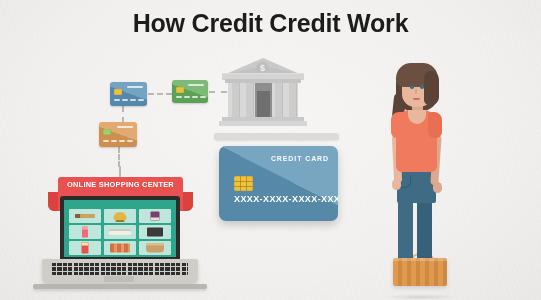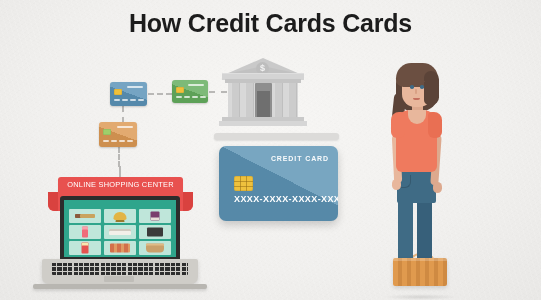--- a/index.html
+++ b/index.html
@@ -86,21 +86,21 @@
     background:#eec13d;box-shadow:inset 0 0 0 1px rgba(0,0,0,.08);}
   #bigcard .chip:before{content:"";position:absolute;left:0;top:4.5px;width:19px;height:1.3px;background:rgba(150,110,20,.55);}
   #bigcard .chip:after{content:"";position:absolute;left:0;top:9.5px;width:19px;height:1.3px;background:rgba(150,110,20,.55);}
   #bigcard .chipv{position:absolute;left:6px;top:0;width:1.3px;height:15px;background:rgba(150,110,20,.55);}
   #bigcard .chipv2{position:absolute;left:12px;top:0;width:1.3px;height:15px;background:rgba(150,110,20,.55);}
   #bigcard .number{position:absolute;left:15px;bottom:17px;color:#ffffff;font-size:9px;
     letter-spacing:.4px;font-weight:bold;white-space:nowrap;}
   #pole{position:absolute;left:119px;top:166px;width:2px;height:12px;background:#b9b8b6;}
   #banner{position:absolute;left:58px;top:177px;width:125px;height:16px;background:#e8514f;
     border-radius:3px 3px 0 0;box-shadow:0 1px 1px rgba(0,0,0,.12);}
-  #banner .txt{color:#fff;font-size:7.4px;font-weight:normal;letter-spacing:.25px;
+  #banner .txt{color:#fff;font-size:7.4px;font-weight:bold;letter-spacing:.25px;
     text-align:center;line-height:16px;}
   #awning{position:absolute;left:48px;top:192px;width:145px;height:19px;display:flex;}
   #awning .sc{flex:1;height:19px;border-radius:0 0 6px 6px;}
   #awning .sc.r{background:#e8514f;}
   #awning .sc.w{background:#f4f2ee;}
   #awning .capl{position:absolute;left:0;top:0;width:10px;height:19px;background:#d9423f;
     border-radius:0 0 0 7px;}
   #awning .capr{position:absolute;right:0;top:0;width:10px;height:19px;background:#d9423f;
     border-radius:0 0 7px 0;}
 
@@ -180,21 +180,21 @@
   #floorshadow{position:absolute;left:383px;top:294px;width:75px;height:6px;
     background:radial-gradient(ellipse at center, rgba(0,0,0,.10), rgba(0,0,0,0) 70%);}
 </style>
 </head>
 <body>
 
 <div id="stage">
 
   <div id="grain"></div>
 
-  <div id="title">How Credit Cards Cards</div>
+  <div id="title">How Credit Credit Work</div>
 
   <div class="dash" style="left:148px;top:93px;width:24px;"></div>
   <div class="dash" style="left:209px;top:91px;width:18px;"></div>
   <div class="dashv" style="left:122px;top:106px;height:17px;"></div>
   <div class="dashv" style="left:118px;top:147px;height:20px;"></div>
 
   <div class="minicard" id="card-blue">
     <div class="sheen"></div>
     <div class="brand"></div>
     <div class="chip"></div>

